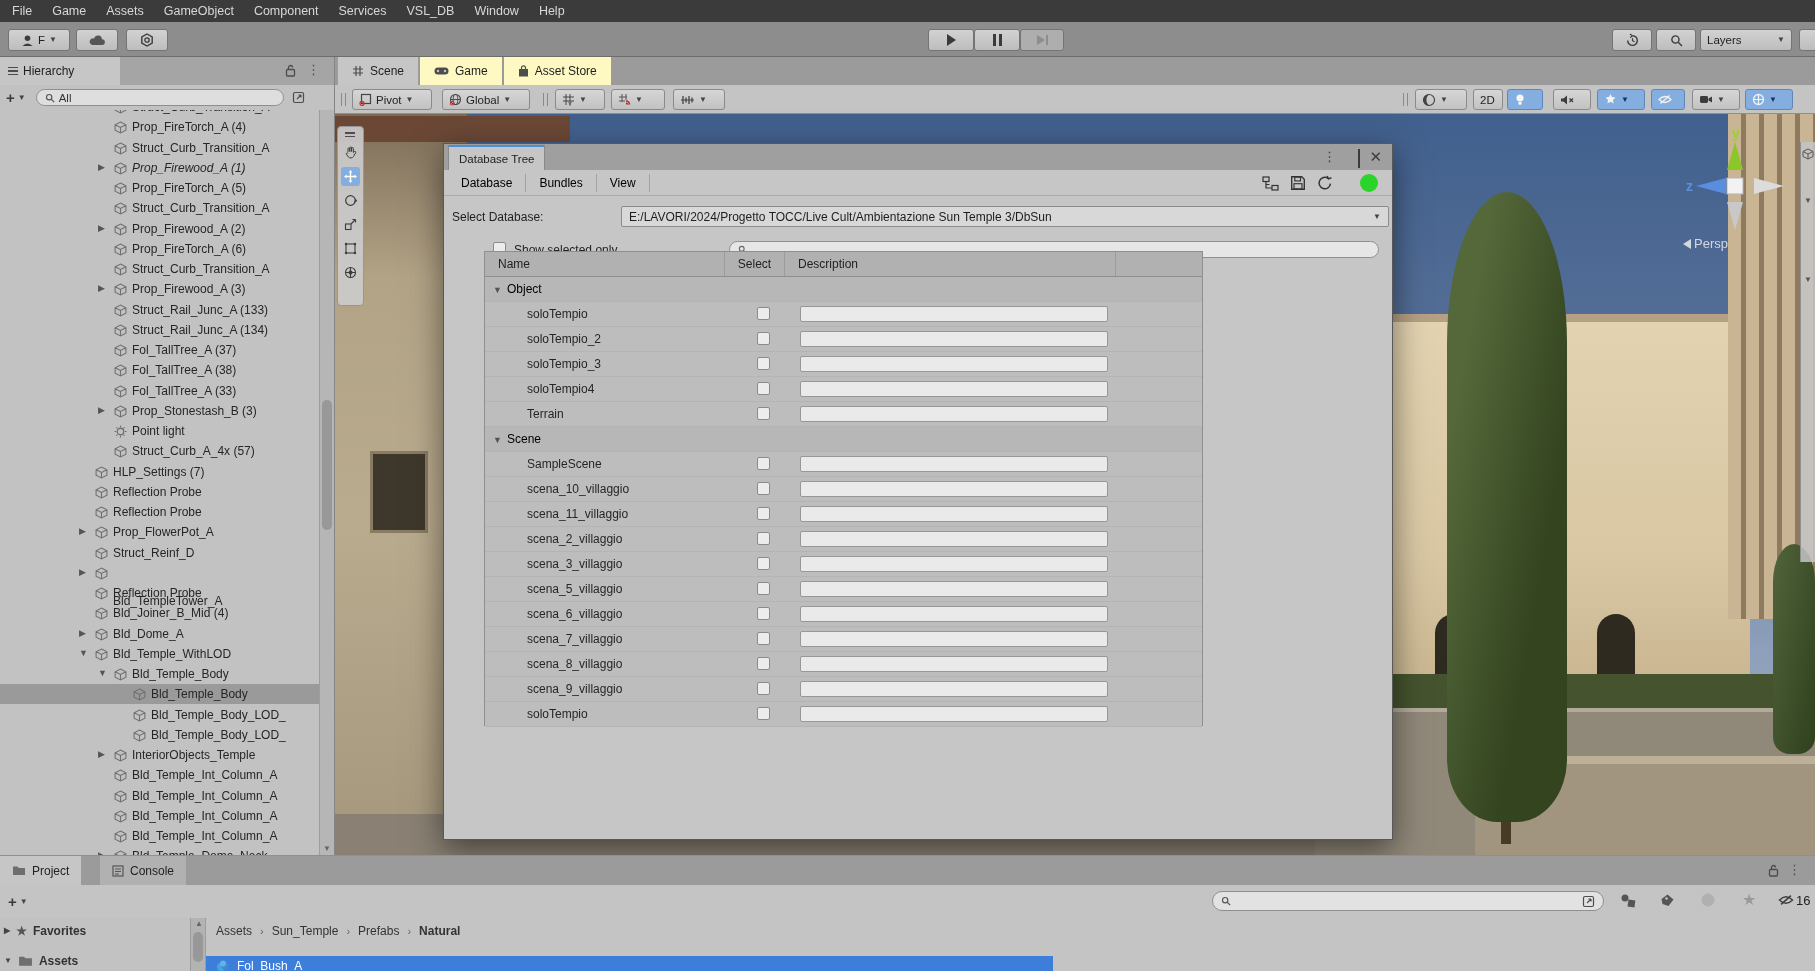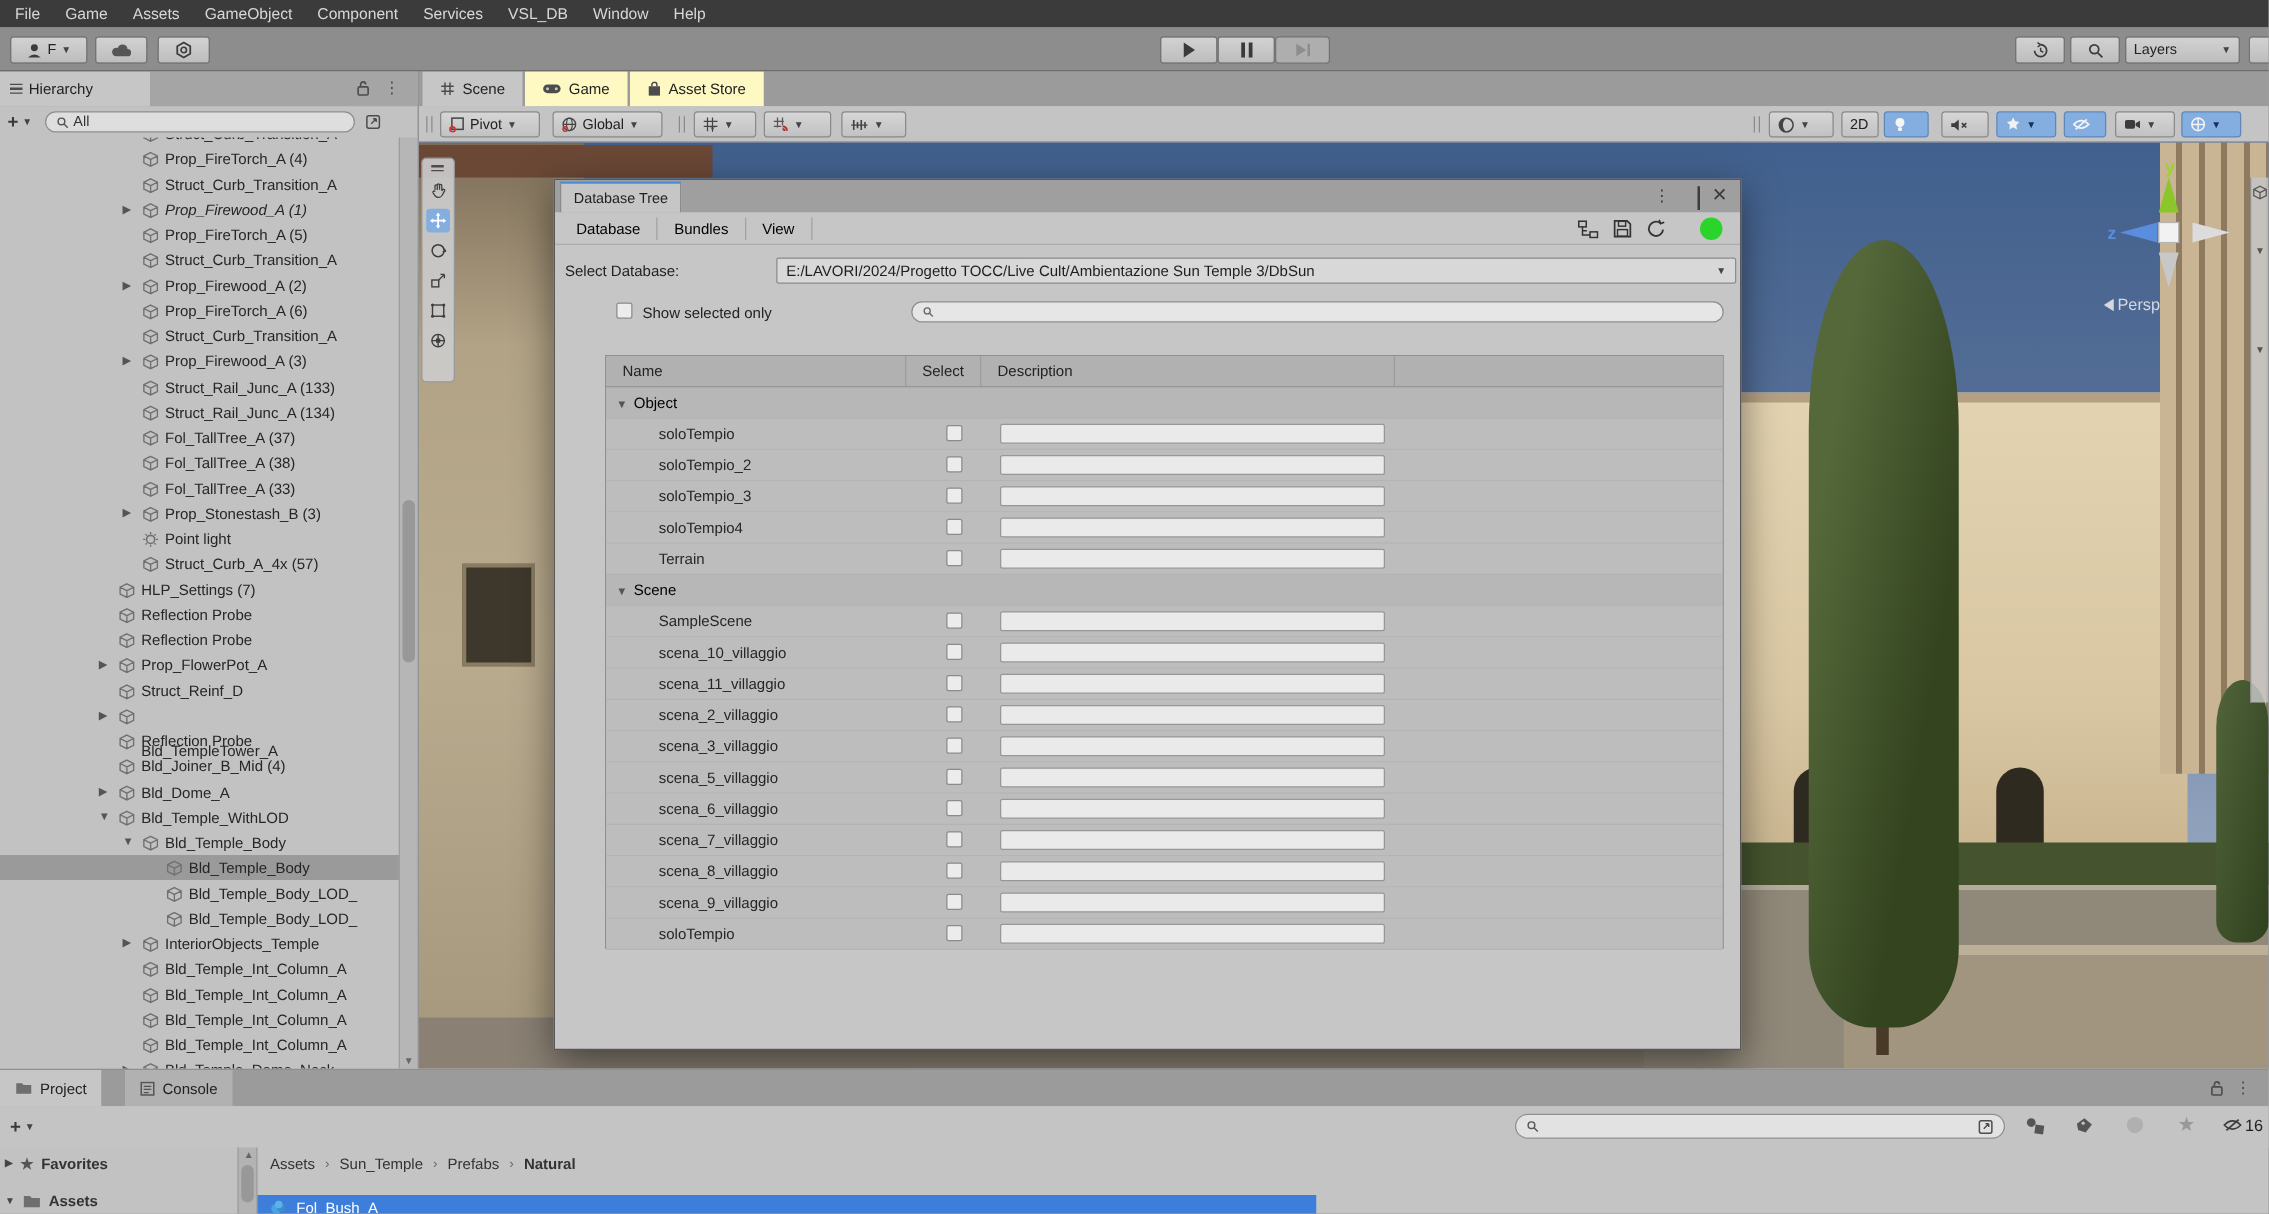--- a/index.html
+++ b/index.html
@@ -79,21 +79,21 @@
 .wctl{position:absolute;top:5px;color:#3c3c3c;font-size:13px;line-height:15px}
 .maxbox{width:11px;height:10px;border:1.5px solid #3c3c3c;border-top-width:3px}
 .dbmenu{position:absolute;left:0;top:26px;width:100%;height:26px;background:#c6c6c6;border-bottom:1px solid #ababab;display:flex;align-items:center;padding-left:4px}
 .dmi{font-size:12px;color:#000000;padding:0 13px;height:18px;display:flex;align-items:center;border-right:1px solid #a2a2a2}
 .dbicons{position:absolute;top:30px;display:flex;align-items:center;gap:11px}
 .gdot{width:18px;height:18px;border-radius:50%;background:#2bd42b;margin-left:16px}
 .dblabel{position:absolute;font-size:12px;color:#222}
 .dd{position:absolute;height:21px;background:#d8d8d8;border:1px solid #8b8b8b;border-radius:2px;display:flex;align-items:center;padding:0 7px;font-size:12px;color:#1e1e1e}
 .dd .caret{position:absolute;right:7px}
 .cb{display:inline-block;width:13px;height:13px;background:#ececec;border:1px solid #8b8b8b;border-radius:2px}
-.dbtable{position:absolute;left:40px;top:140px;width:895px;height:475px;border:1px solid #8f8f8f;background:#bdbdbd}
+.dbtable{position:absolute;left:40px;top:107px;width:719px;height:475px;border:1px solid #8f8f8f;background:#bdbdbd}
 .dbthead{position:absolute;left:0;top:0;width:100%;height:25px;background:#b1b1b1;border-bottom:1px solid #8f8f8f;display:flex;font-size:12px;color:#222}
 .thc{display:flex;align-items:center;padding-left:13px;border-right:1px solid #9c9c9c;height:100%}
 .dbrows{position:absolute;left:0;top:25px;width:100%}
 .trow{position:relative;height:25px;background:#bdbdbd;border-bottom:1px solid #b4b4b4}
 .trow.grp{background:#b7b7b7}
 .grparrow{position:absolute;left:8px;top:8px;font-size:9px;color:#555}
 .grplabel{position:absolute;left:22px;top:5px;font-size:12px;color:#000000}
 .rowlabel{position:absolute;left:42px;top:5px;font-size:12px;color:#262626}
 .rowcb{position:absolute;left:272px;top:5px}
 .rowinput{position:absolute;left:315px;top:4px;width:308px;height:16px;background:#eaeaea;border:1px solid #979797;border-radius:2px}

